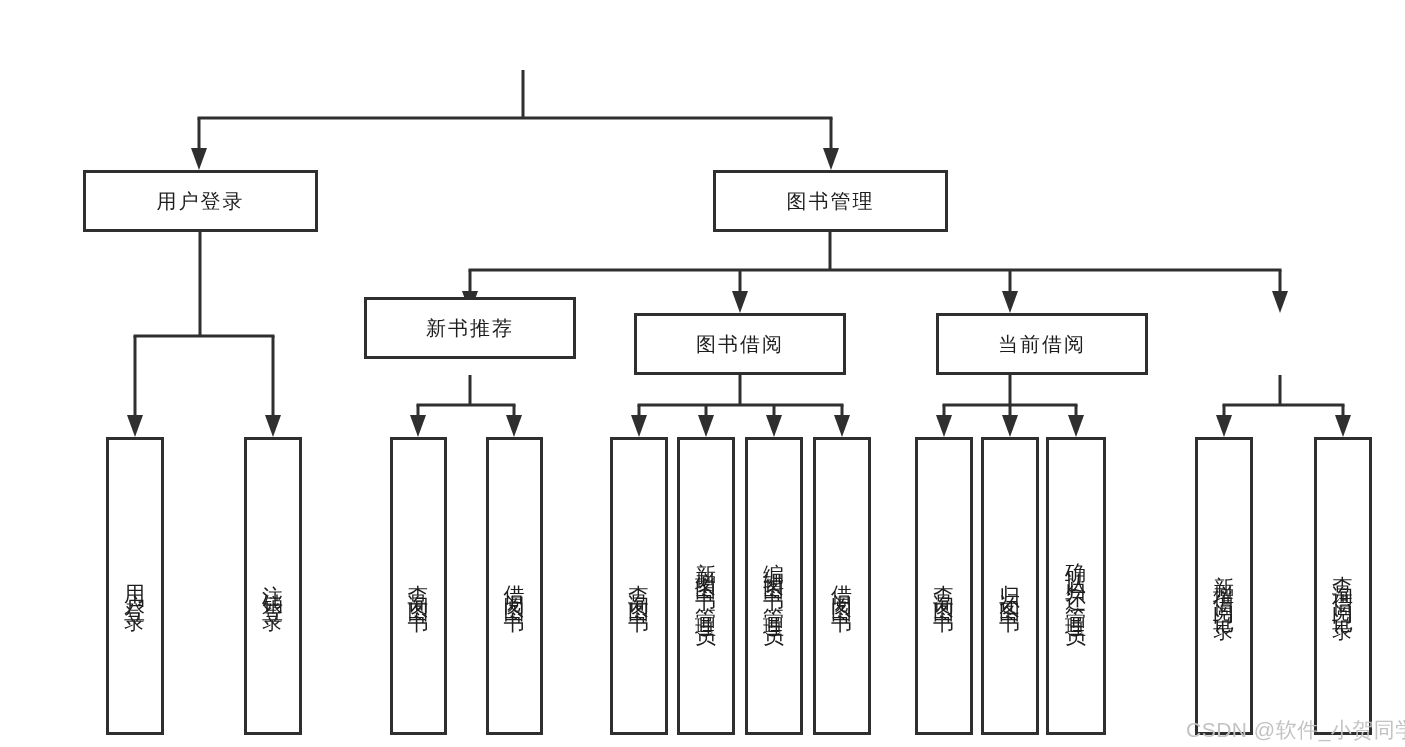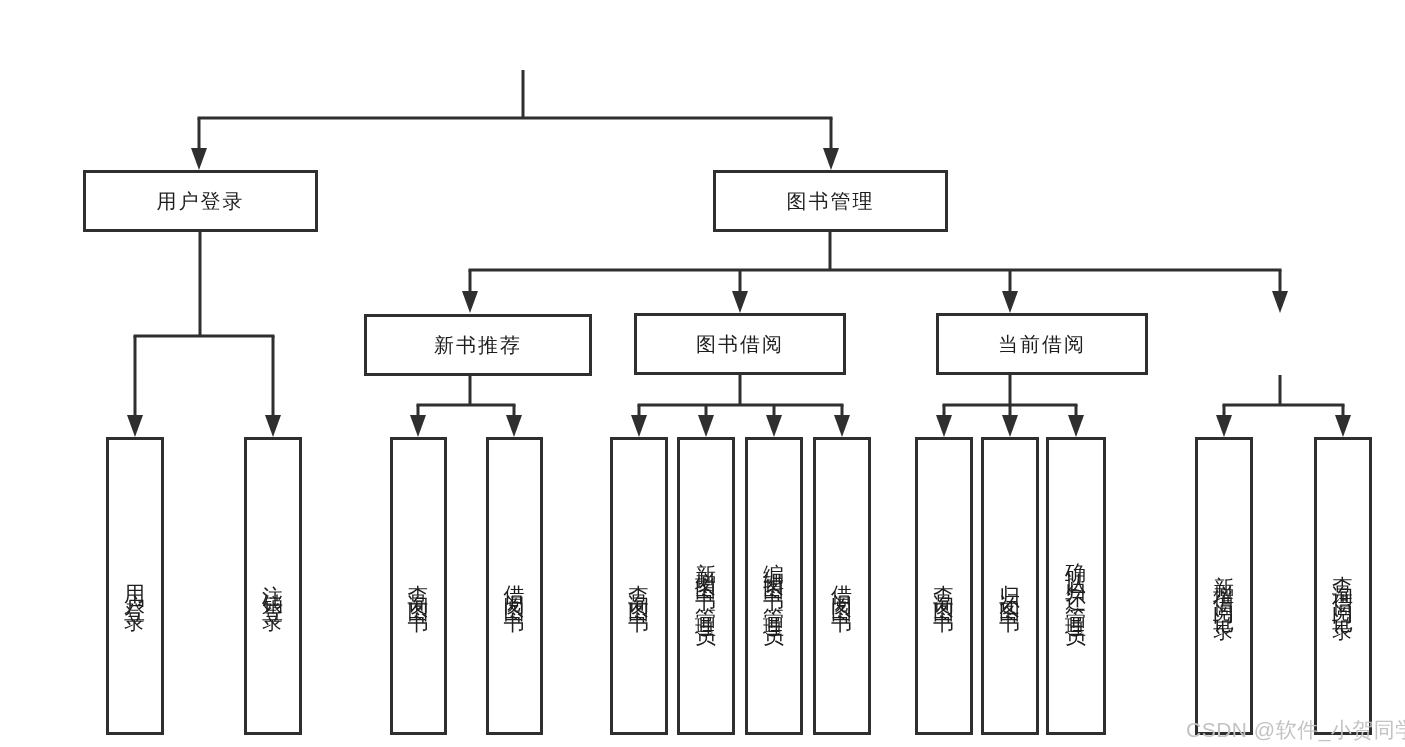--- a/index.html
+++ b/index.html
@@ -103,21 +103,21 @@
   </svg>
 
 
   <div class="node h" style="left:83px; top:170px; width:235px; height:62px;">
     <span>用户登录</span>
   </div>
   <div class="node h" style="left:713px; top:170px; width:235px; height:62px;font-family:Liberation Mono, monospace;">
     <span>图书管理</span>
   </div>
 
-  <div class="node h" style="left:364px; top:314px; width:228px; height:62px;text-align:center;">
+  <div class="node h" style="left:364px; top:297px; width:212px; height:62px;text-align:center;">
     <span>新书推荐</span>
   </div>
   <div class="node h" style="left:634px; top:313px; width:212px; height:62px;">
     <span>图书借阅</span>
   </div>
   <div class="node h" style="left:904px; top:313px; width:212px; height:62px;margin-left:32px;">
     <span>当前借阅</span>
   </div>
 
   <div class="node v" style="left:106px; top:437px; width:58px; height:298px;">

